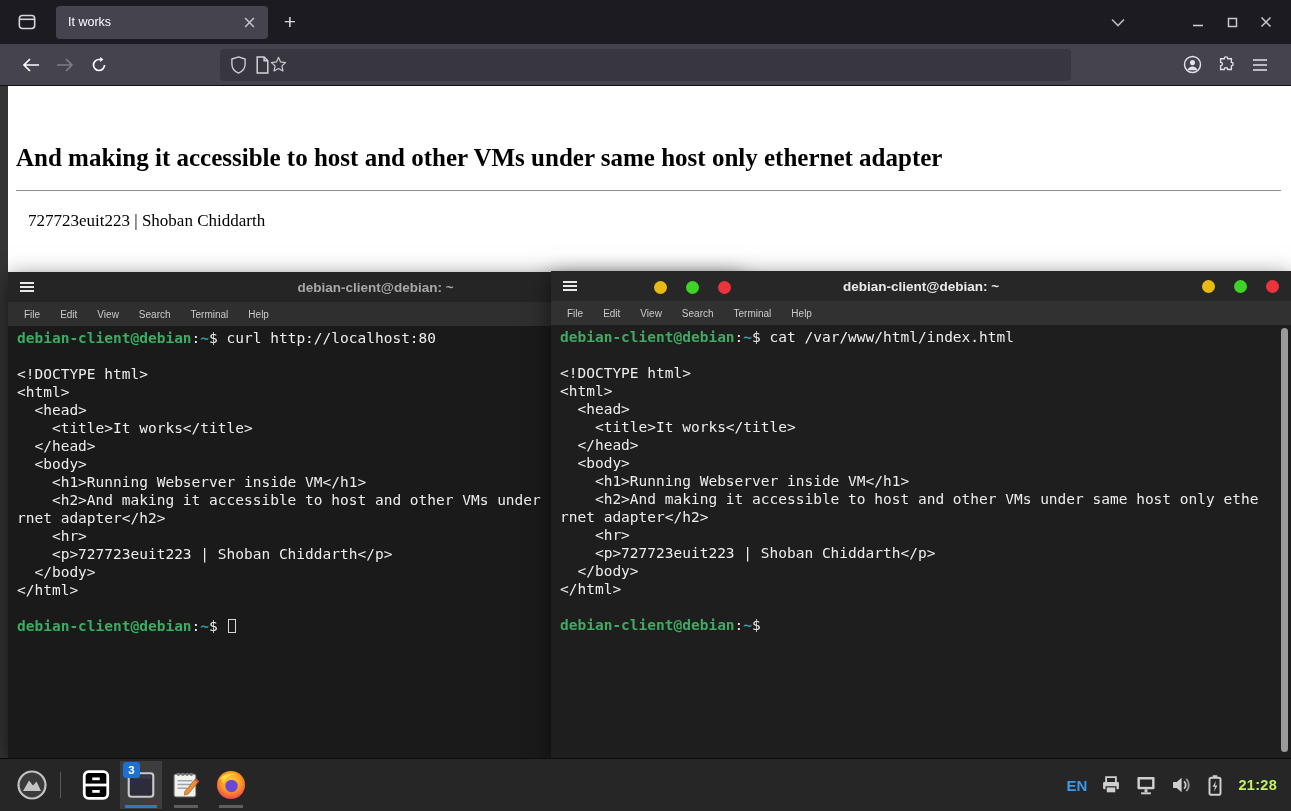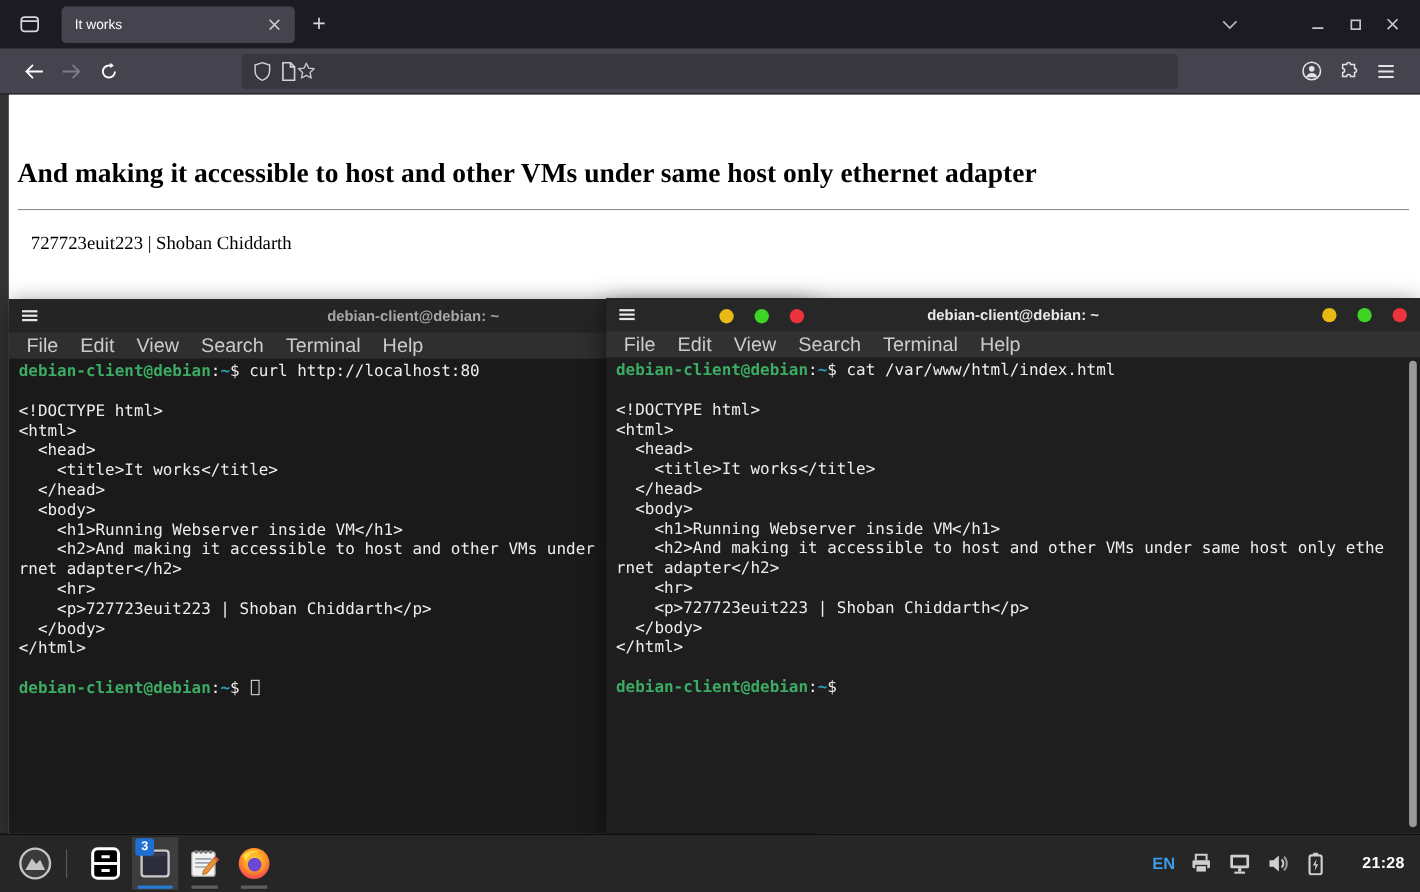--- a/index.html
+++ b/index.html
@@ -47,21 +47,21 @@
   .term-right { left:551px; top:271px; width:740px; height:487px; background:#1e1e1e; }
   .t-titlebar { position:relative; height:30px; background:#252525; display:flex; align-items:center; padding:0 12px; }
   .term-right .t-titlebar { background:#272727; }
   .t-burger { width:14px; height:2px; background:#e8e8e8; box-shadow:0 -4px 0 #e8e8e8, 0 4px 0 #e8e8e8; }
   .t-title { position:absolute; left:0; right:0; text-align:center; font-size:13.5px; font-weight:bold; color:#e9e9e9; }
   .term.unfocused .t-title { color:#a7a7a7; }
   .t-btns { margin-left:auto; display:flex; gap:19px; z-index:1; }
   .t-btn { width:13px; height:13px; border-radius:50%; }
   .t-menubar { height:24px; background:#313131; display:flex; align-items:center; padding-left:6px; }
   .term.unfocused .t-menubar { background:#2f2f2f; }
-  .t-menuitem { font-size:18px; color:#cbcbcb; padding:0 10px; }
+  .t-menuitem { font-size:10px; color:#cbcbcb; padding:0 10px; }
   .t-body { position:absolute; left:0; top:54px; right:0; bottom:0; overflow:hidden;
             padding:3px 0 0 9px; font-family:"DejaVu Sans Mono", monospace;
             font-size:14.5px; line-height:18px; color:#ededed; white-space:pre; }
   .t-line { height:18px; }
   .p-user { color:#3cab63; font-weight:bold; }
   .p-path { color:#2aa1b3; font-weight:bold; }
   .cursor-hollow { display:inline-block; width:8px; height:14px; border:1.5px solid #d8d8d8;
                    vertical-align:-2px; margin-left:1px; }
   .t-scrollbar { position:absolute; right:3px; top:57px; bottom:6px; width:7px;
                  background:#9a9a9a; border-radius:4px; }
@@ -74,21 +74,21 @@
   .tb-app { position:relative; width:42px; height:48px; display:flex; align-items:center; justify-content:center; margin-right:3px; }
   .tb-app.active { background:#3d3d3d; }
   .tb-underline { position:absolute; left:5px; right:5px; bottom:1px; height:3px; }
   .tb-underline.active { background:#2779d6; }
   .tb-underline.running { background:#5e5e5e; left:9px; right:9px; }
   .tb-badge { position:absolute; top:1px; left:3px; min-width:17px; height:16px; background:#1d6fd1;
               border-radius:3px; color:#fff; font-size:11.5px; font-weight:bold;
               display:flex; align-items:center; justify-content:center; padding:0 3px; }
   .tb-tray { margin-left:auto; display:flex; align-items:center; gap:13px; }
   .tray-lang { color:#3d9ae8; font-size:15px; font-weight:bold; }
-  .tray-clock { color:#ffffff; font-size:14.5px; font-weight:bold; letter-spacing:.3px;margin-left:19px; }
+  .tray-clock { color:#bef264; font-size:14.5px; font-weight:bold; letter-spacing:.3px; }
   .tray-ic { display:flex; align-items:center; justify-content:center; }
   svg { display:block; }
 </style>
 </head>
 <body>
 
 <div class="screen">
 
   <div class="tabstrip">
     <div class="ffview-btn">

